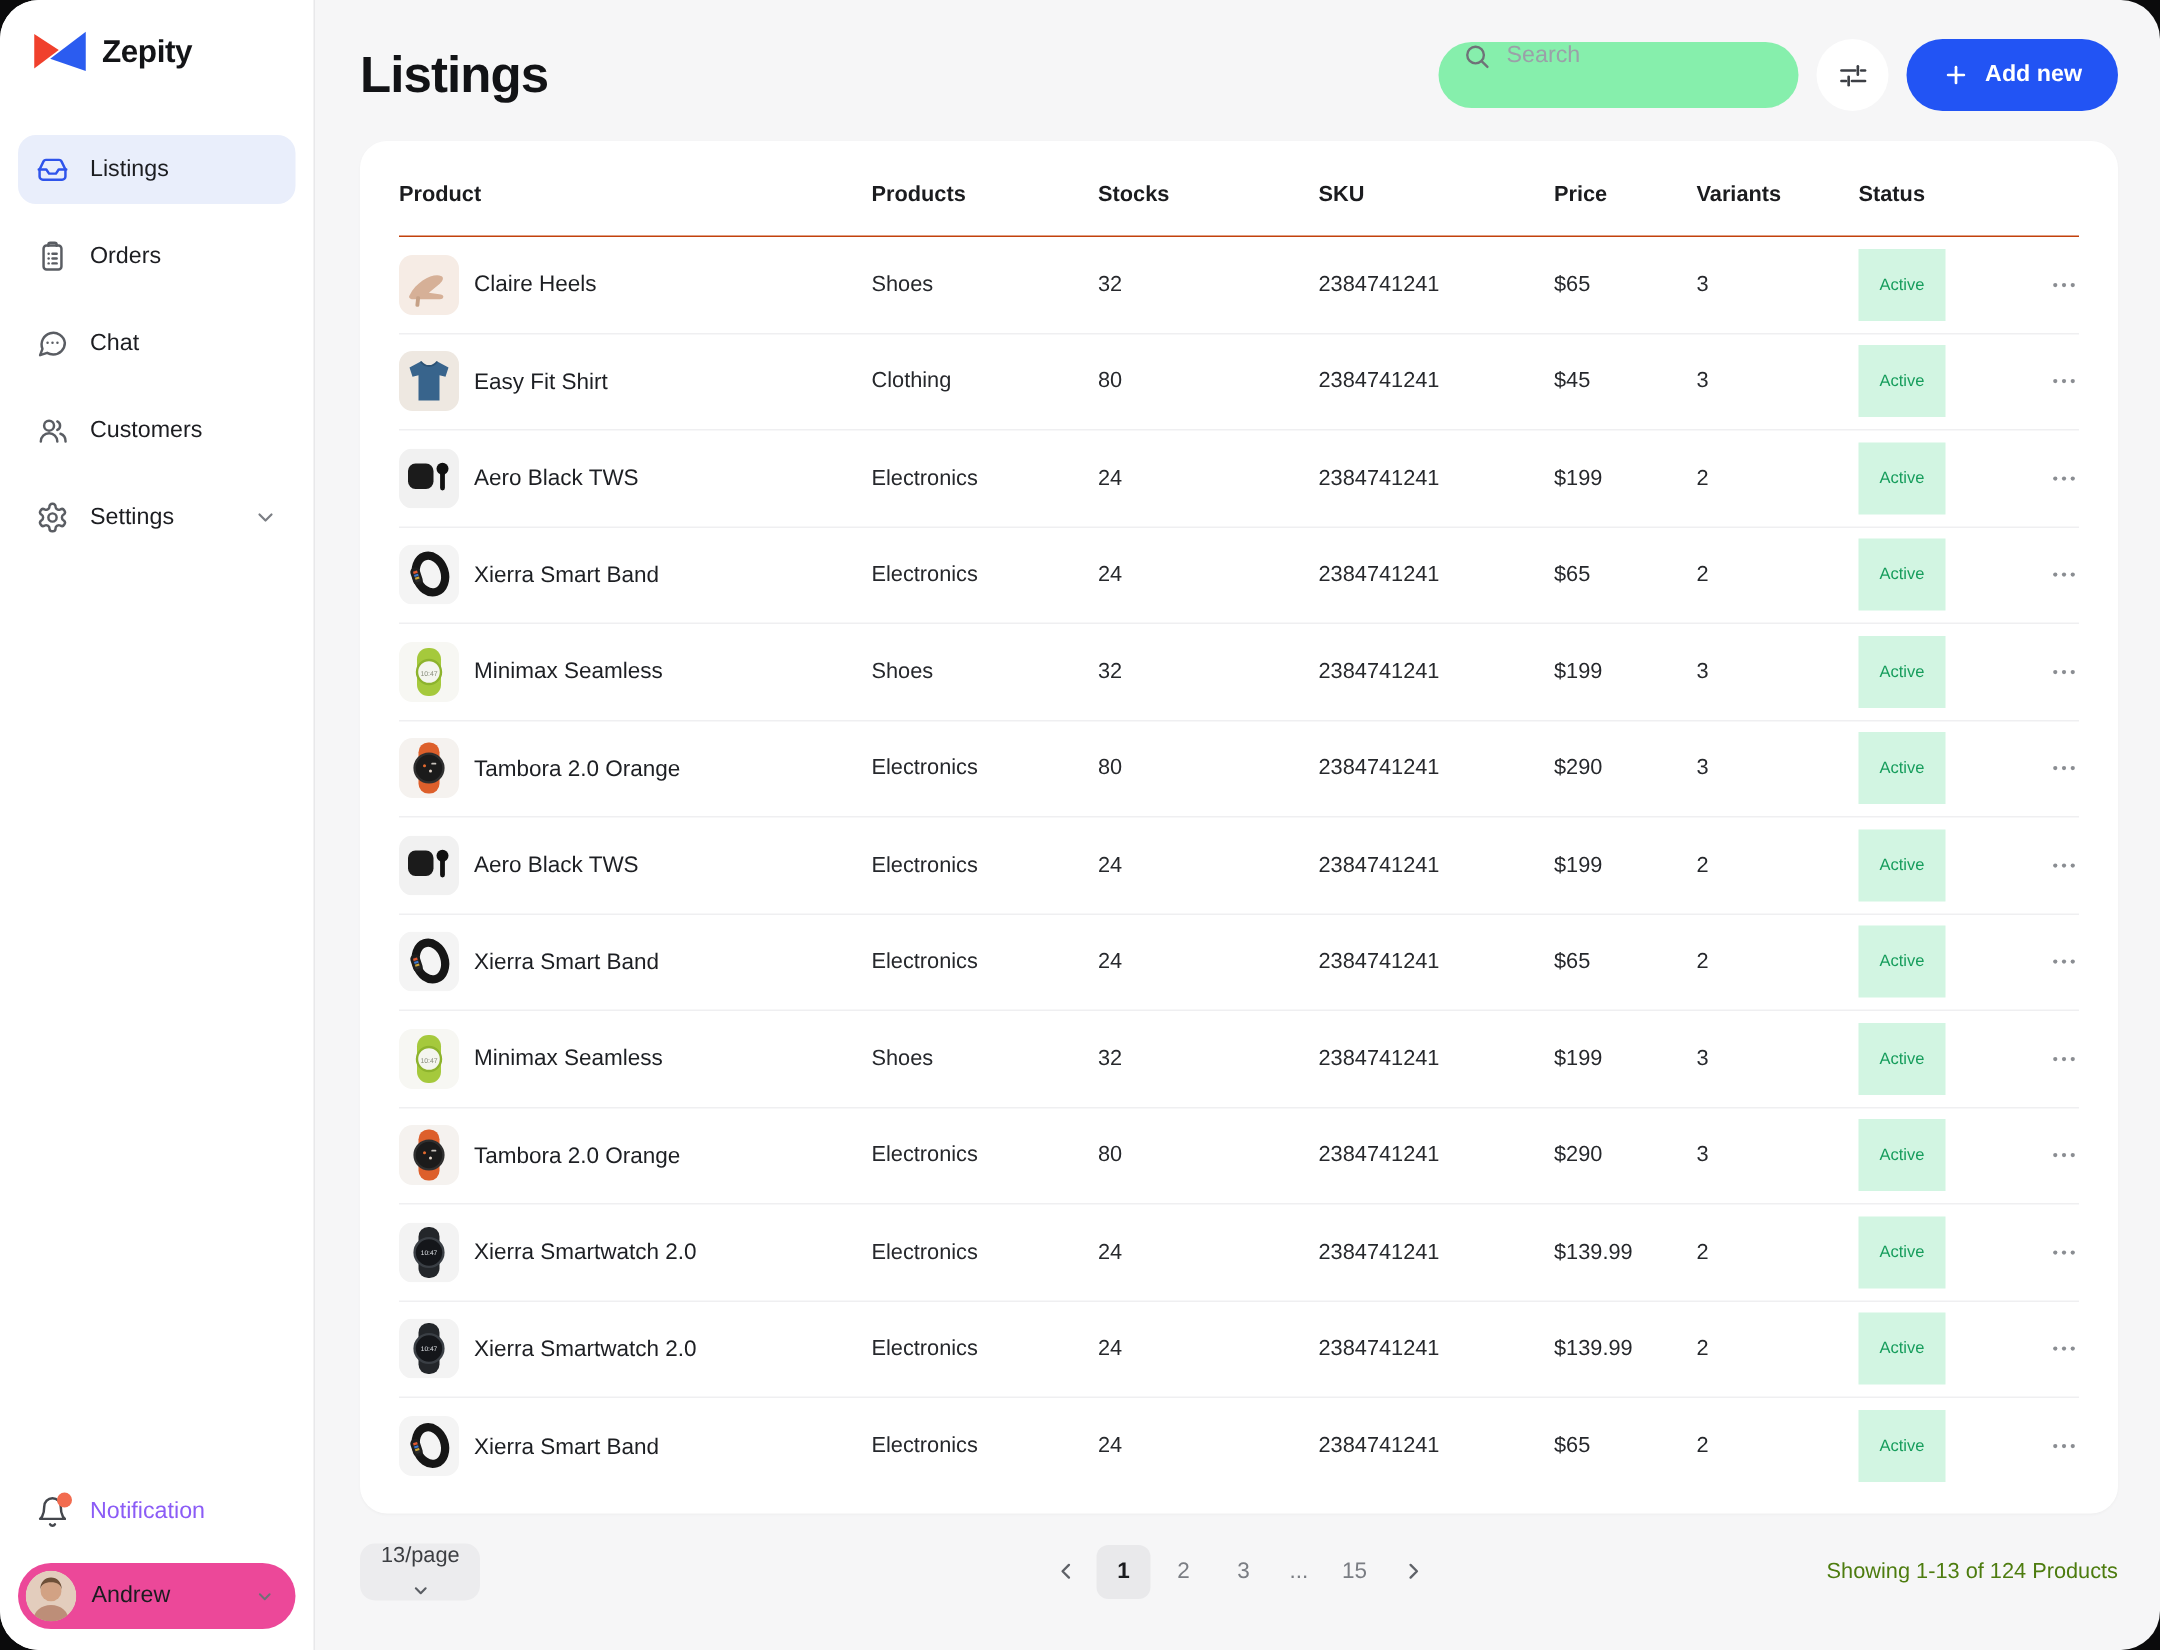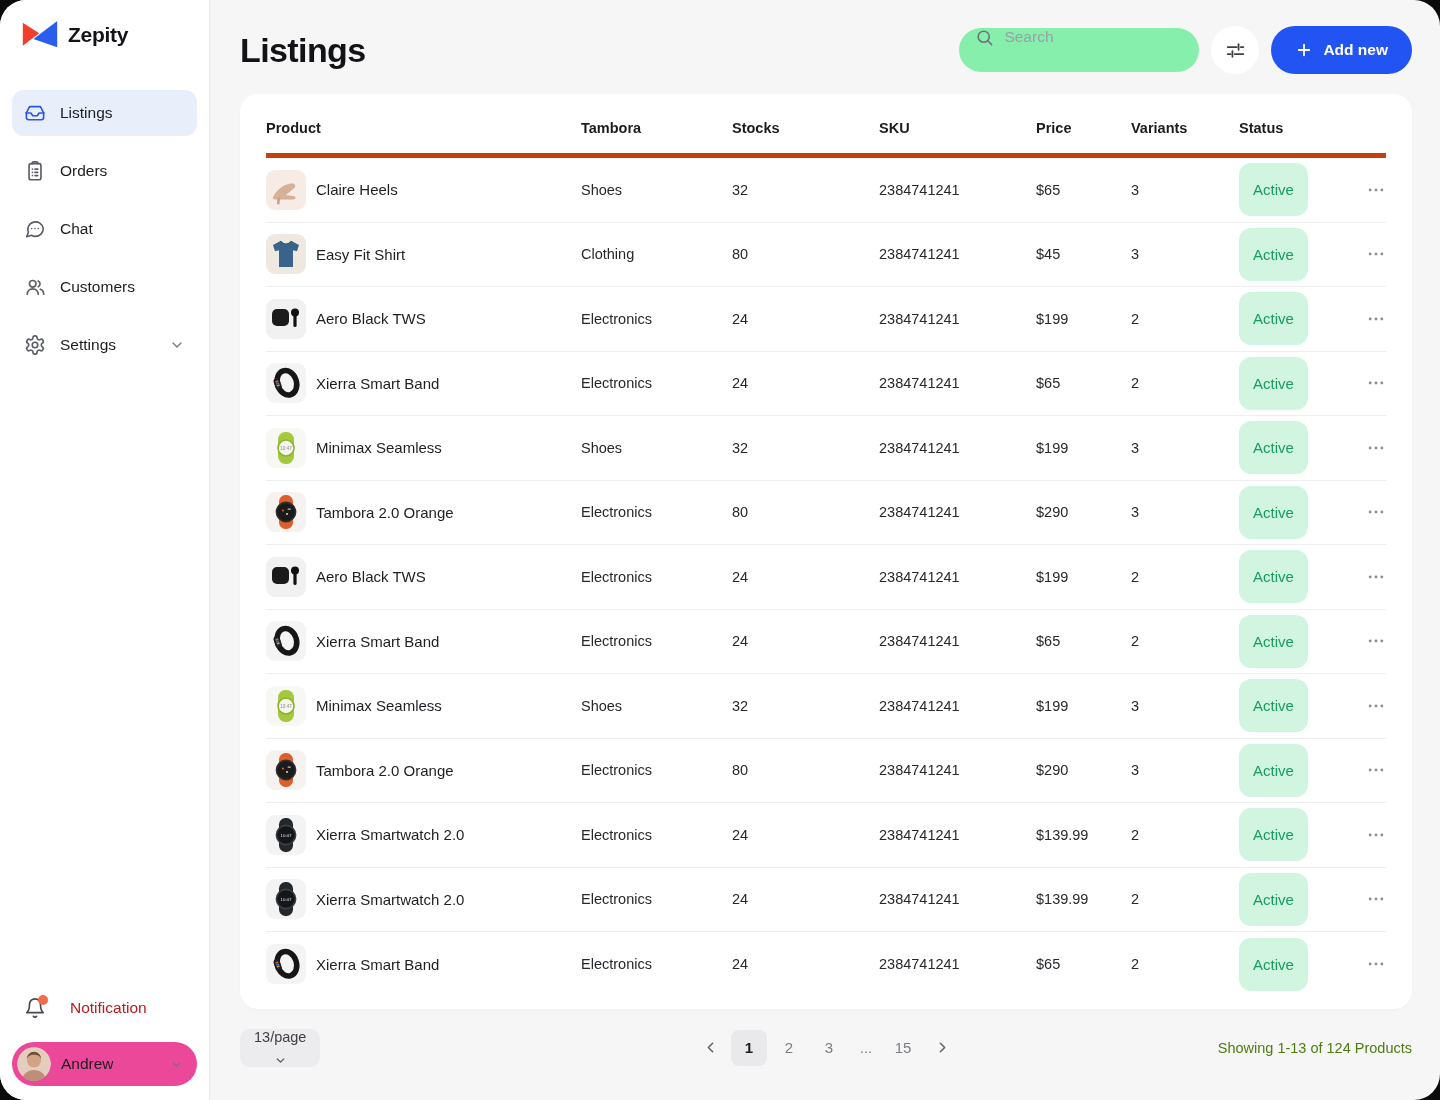--- a/index.html
+++ b/index.html
@@ -23,22 +23,22 @@
     font-size:15.5px;
   }
   .nav-item.active { background:#e9eefb; }
   .nav-icon { width:22px; height:22px; display:flex; align-items:center; justify-content:center; }
   .nav-icon svg { width:22px; height:22px; stroke:#5a5d63; }
   .nav-item.active .nav-icon svg { stroke:#2f54eb; }
   .nav-chevron { margin-left:auto; display:flex; }
   .nav-chevron svg { width:16px; height:16px; stroke:#7b7e84; }
   .sidebar-footer { margin-top:auto; display:flex; flex-direction:column; gap:14px; }
   .notification-item {
-    display:flex; align-items:center; gap:24px; padding:0 12px; height:40px;
-    font-size:15.5px; color:#b91c1c; cursor:pointer;
+    display:flex; align-items:center; gap:14px; padding:0 12px; height:40px;
+    font-size:15.5px; color:#8b5cf6; cursor:pointer;
   }
   .bell-wrap { position:relative; width:22px; height:22px; }
   .bell-wrap svg { width:22px; height:22px; stroke:#44474d; }
   .notif-dot { position:absolute; top:-2px; right:-2px; width:10px; height:10px; border-radius:50%; }
   .user-pill {
     display:flex; align-items:center; gap:10px; background:#ec4899;
     border-radius:999px; padding:4px 14px 4px 5px; height:44px; cursor:pointer;
   }
   .avatar { width:34px; height:34px; border-radius:50%; overflow:hidden; flex-shrink:0; }
   .user-name { font-size:15.5px; color:#1b1c20; font-weight:500; }
@@ -73,32 +73,32 @@
   
   .card {
     background:#ffffff; border-radius:18px; margin-top:20px;
     padding:8px 26px 12px; box-shadow:0 1px 2px rgba(20,20,25,0.03);
   }
   .grid-row {
     display:grid;
     grid-template-columns:50px 265px 151px 147px 157px 95px 108px 1fr 40px;
     align-items:center;
   }
-  .thead { height:56px; border-bottom:5px solid #c2410c; }
+  .thead { height:56px; border-bottom:1px solid #c2410c; }
   .th { font-size:14.5px; font-weight:600; color:#1b1c1f; }
   .th-product { grid-column:1 / 3; }
   .trow { height:64.5px; border-bottom:1px solid #efeff1; }
   .trow:last-child { border-bottom:none; }
   .td { font-size:14.5px; color:#26282c; }
   .thumb { width:40px; height:40px; border-radius:9px; overflow:hidden; }
   .thumb svg { display:block; }
   .product-name { font-size:15px; color:#1d1f23; }
   .status-badge {
-    display:inline-block; padding:18px 14px; border-radius:12px;
-    font-size:15px; font-weight:500;
+    display:inline-block; padding:18px 14px; border-radius:0;
+    font-size:11px; font-weight:500;
   }
   .row-menu { border:none; background:transparent; cursor:pointer; display:flex; justify-content:flex-end; }
   .row-menu svg { width:20px; height:20px; }
   
   .pagination {
     display:grid; grid-template-columns:1fr auto 1fr; align-items:center;
     padding:20px 0 22px;
   }
   .per-page {
     justify-self:start; display:flex; align-items:center; gap:9px;
@@ -257,21 +257,21 @@
               <line x1="5" y1="12" x2="19" y2="12"></line>
           </svg>
           <span>Add new</span>
         </button>
       </div>
     </div>
 
     <div class="card">
       <div class="grid-row thead">
         <span class="th th-product">Product</span>
-        <span class="th">Tambora</span>
+        <span class="th">Products</span>
         <span class="th">Stocks</span>
         <span class="th">SKU</span>
         <span class="th">Price</span>
         <span class="th">Variants</span>
         <span class="th">Status</span>
         <span></span>
       </div>
       <div id="tbody">
   <div class="grid-row trow">
     <span class="thumb">

